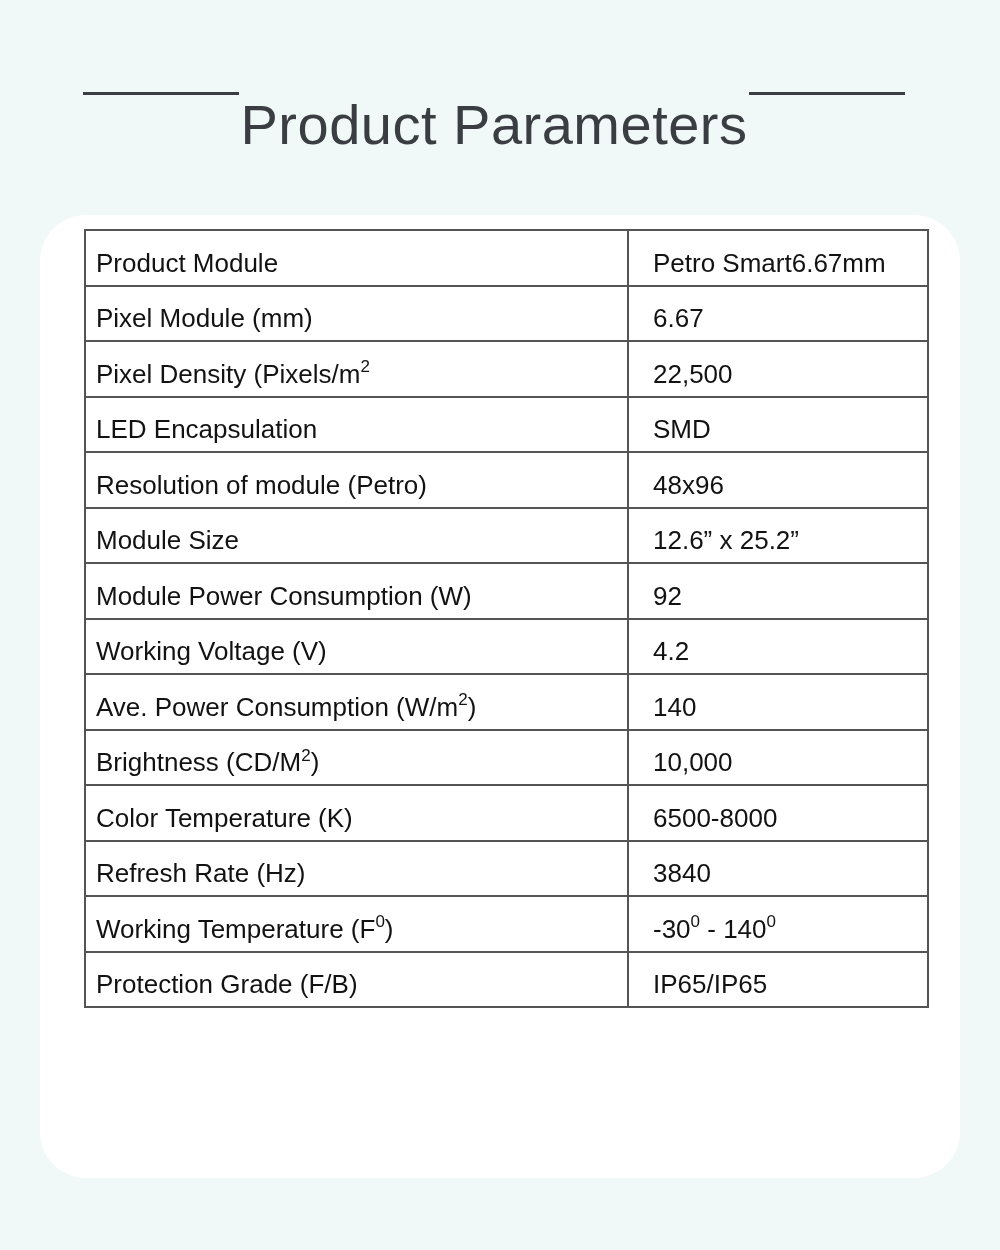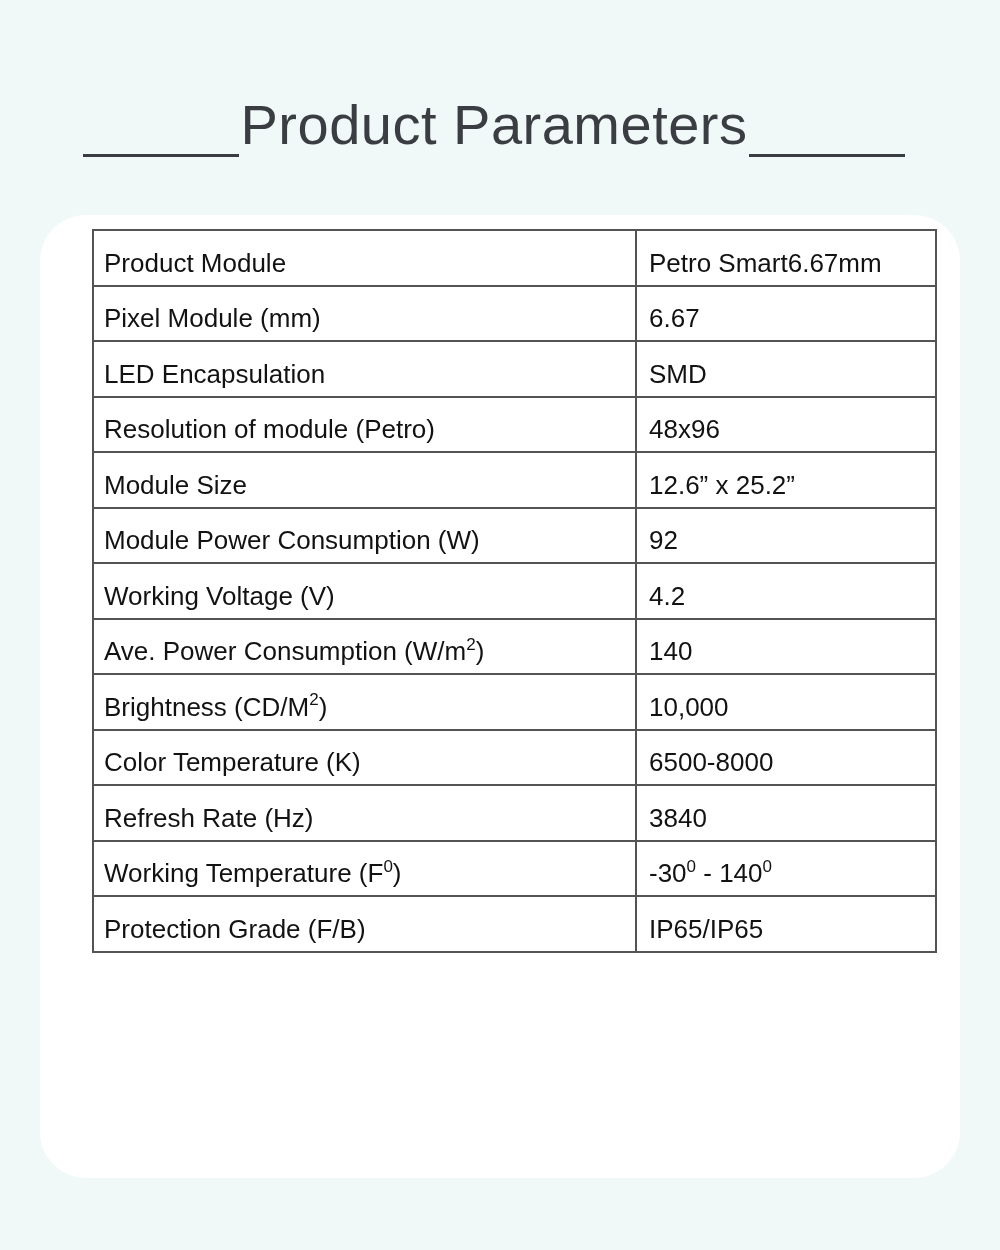--- a/index.html
+++ b/index.html
@@ -18,21 +18,21 @@
     font-family: "Liberation Sans", sans-serif;
     position: relative;
     overflow: hidden;
   }
   .header {
     position: absolute;
     top: 92px;
     left: 0;
     width: 988px;
     display: flex;
-    align-items: flex-end;
+    align-items: flex-start;
     justify-content: center;
     gap: 2px;
   }
   .title {
     font-size: 56px;
     font-weight: 400;
     color: var(--title);
     white-space: nowrap;
     letter-spacing: 0.5px;
   }
@@ -46,39 +46,39 @@
     position: absolute;
     left: 40px;
     top: 215px;
     width: 920px;
     height: 963px;
     background: var(--card);
     border-radius: 46px;
   }
   table.params {
     position: absolute;
-    left: 92px;
+    left: 84px;
     top: 229px;
     width: 843px;
     border-collapse: collapse;
     table-layout: fixed;
   }
   table.params td {
     border: 2px solid var(--border);
     height: 55.5px;
     vertical-align: bottom;
     padding: 0 6px 7px 10px;
     font-size: 26px;
     line-height: 1.1;
     color: var(--text);
     white-space: nowrap;
     overflow: hidden;
   }
   table.params td.value {
-    padding-left: 12px;
+    padding-left: 24px;
   }
   table.params sup {
     font-size: 17px;
     line-height: 0;
     position: relative;
     top: -1px;
     vertical-align: super;
   }
 </style>
 </head>
@@ -98,20 +98,24 @@
     <col style="width:300px">
   </colgroup>
   <tbody>
       <tr>
         <td class="label">Product Module</td>
         <td class="value">Petro Smart6.67mm</td>
       </tr>
       <tr>
         <td class="label">Pixel Module (mm)</td>
         <td class="value">6.67</td>
+      </tr>
+      <tr>
+        <td class="label">Pixel Density (Pixels/m<sup>2</sup></td>
+        <td class="value">22,500</td>
       </tr>
       <tr>
         <td class="label">LED Encapsulation</td>
         <td class="value">SMD</td>
       </tr>
       <tr>
         <td class="label">Resolution of module (Petro)</td>
         <td class="value">48x96</td>
       </tr>
       <tr>

